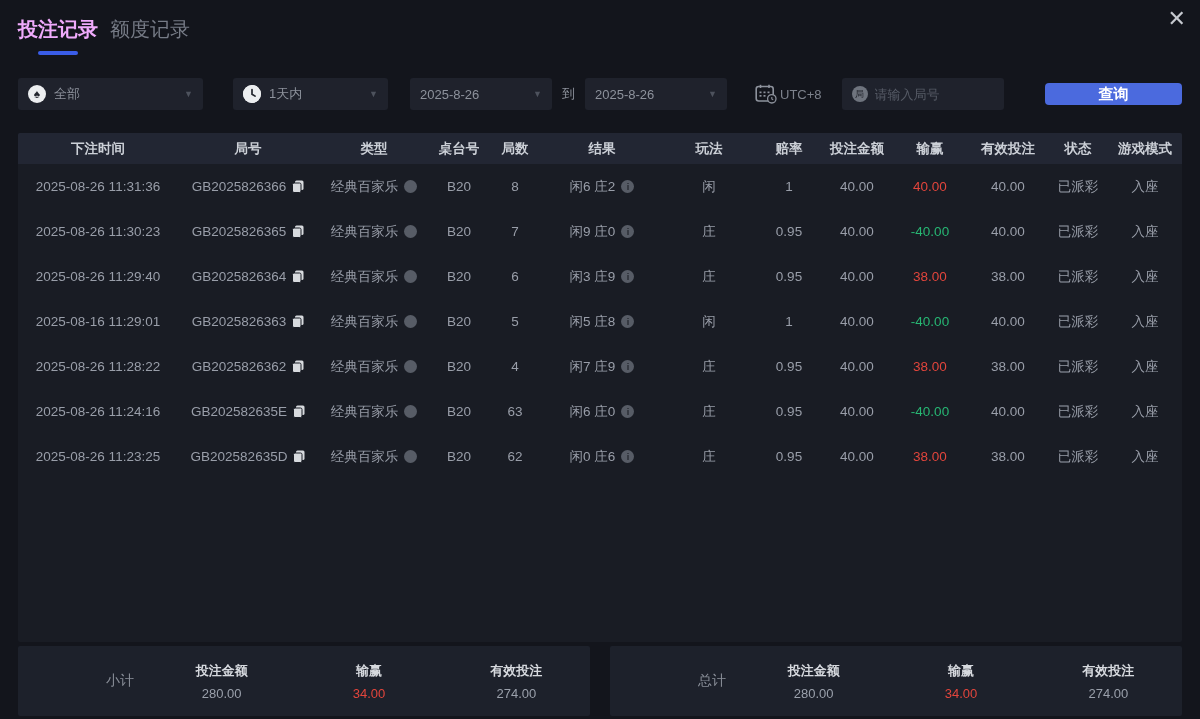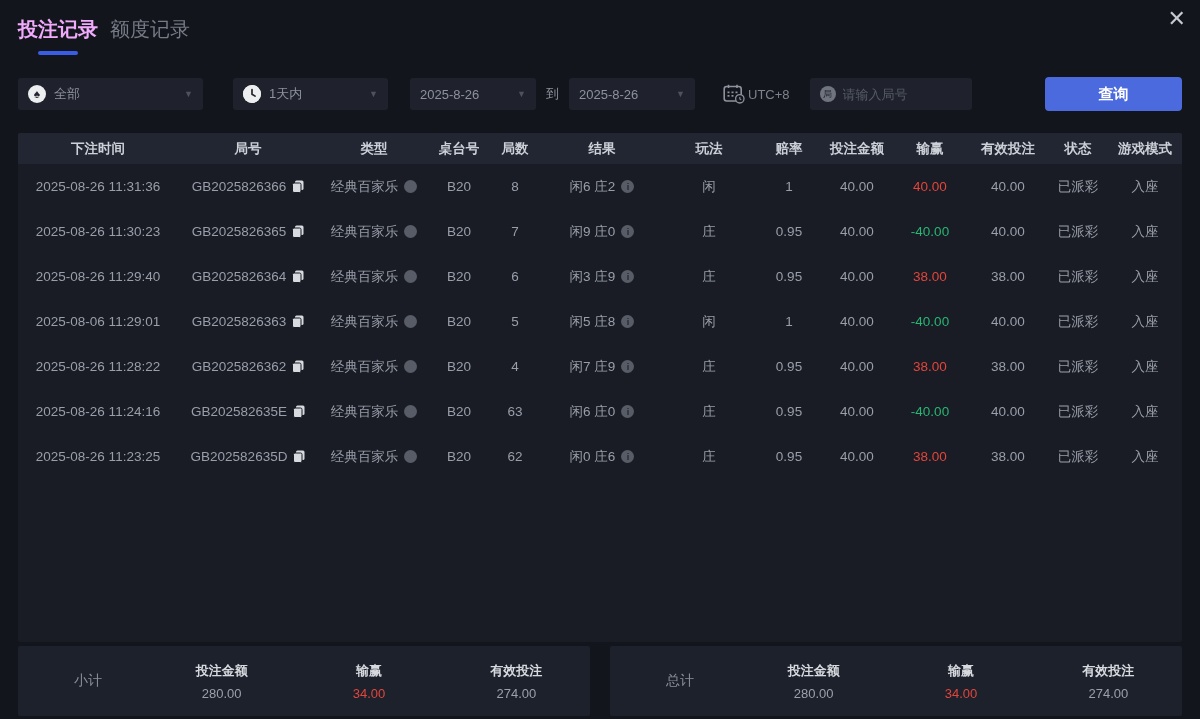--- a/index.html
+++ b/index.html
@@ -25,21 +25,21 @@
   }
   
   .filters { display:flex; align-items:center; margin:22px 18px 0; height:34px; }
   .ctrl {
     background:#1f222c; border-radius:3px; height:32px;
     display:flex; align-items:center; padding:0 10px;
     font-size:13px; color:#8d929c; cursor:pointer;
   }
   .dd-game  { width:185px; }
   .dd-time  { width:155px; margin-left:30px; }
-  .dd-date  { width:126px; }
+  .dd-date  { width:142px; }
   .dd-date1 { margin-left:22px; }
   .to-label { margin:0 10px; color:#8d929c; font-size:13px; }
   .caret { margin-left:auto; font-size:9px; color:#4d525d; }
   .circ-icon {
     width:18px; height:18px; border-radius:50%;
     background:#eceef0; color:#22252d;
     display:flex; align-items:center; justify-content:center;
     font-size:12px; margin-right:8px; flex:0 0 auto;
   }
   .tz { display:flex; align-items:center; margin-left:28px; color:#7d828c; font-size:13px; }
@@ -52,21 +52,21 @@
     background:#6f747e; color:#23262e;
     display:flex; align-items:center; justify-content:center;
     font-size:9px; margin-right:7px; flex:0 0 auto;
   }
   .round-input input {
     background:transparent; border:none; outline:none; width:100%;
     font-size:13px; color:#aab0ba; font-family:inherit;
   }
   .round-input input::placeholder { color:#565b66; }
   .query-btn {
-    margin-left:auto; width:137px; height:34px;
+    margin-left:auto; width:137px; height:22px;
     background:#4b6ade; border:none; border-radius:4px;
     color:#ffffff; font-size:15px; font-weight:bold;
     cursor:pointer; font-family:inherit;
   }
   
   .table {
     margin:22px 18px 0; height:509px;
     background:#191c24; border-radius:2px; overflow:hidden;
   }
   .grid-row {
@@ -87,21 +87,21 @@
     width:13px; height:13px; border-radius:50%; background:#575c66;
     color:#23262e; font-size:9px; font-weight:bold; font-style:normal;
     display:flex; align-items:center; justify-content:center; cursor:pointer;
   }
   
   .summary { display:flex; gap:20px; margin:4px 18px 0; height:70px; }
   .panel {
     flex:1; background:#1d212b; border-radius:2px;
     display:flex; align-items:center;
   }
-  .panel-label { width:130px; padding-left:56px; font-size:14px; color:#8a8f99; }
+  .panel-label { width:130px; padding-left:88px; font-size:14px; color:#8a8f99; }
   .panel-items { flex:1; display:flex; }
   .p-item { flex:1; text-align:center; }
   .p-item .pl { font-size:13px; font-weight:bold; color:#d6d9de; }
   .p-item .pv { font-size:13px; color:#9aa0ab; margin-top:6px; }
   .p-item .pv.red { color:#e2453c; }
 </style>
 </head>
 <body>
 
 <div class="tabbar">
@@ -262,21 +262,21 @@
         </div>
         <div class="td">庄</div>
         <div class="td">0.95</div>
         <div class="td">40.00</div>
         <div class="td red">38.00</div>
         <div class="td">38.00</div>
         <div class="td">已派彩</div>
         <div class="td">入座</div>
       </div>
       <div class="grid-row tr">
-        <div class="td">2025-08-06 11:29:01</div>
+        <div class="td">2025-08-16 11:29:01</div>
         <div class="td flexc">
           <span>GB2025826363</span>
           <span class="copy">
             <svg width="12" height="13" viewBox="0 0 12 13">
               <rect x="3" y="0.5" width="8.5" height="9.5" rx="1.5" fill="#d7dade"></rect>
               <rect x="0.5" y="3" width="8.5" height="9.5" rx="1.5" fill="#d7dade" stroke="#191c24" stroke-width="1"></rect>
             </svg>
           </span>
         </div>
         <div class="td flexc">

